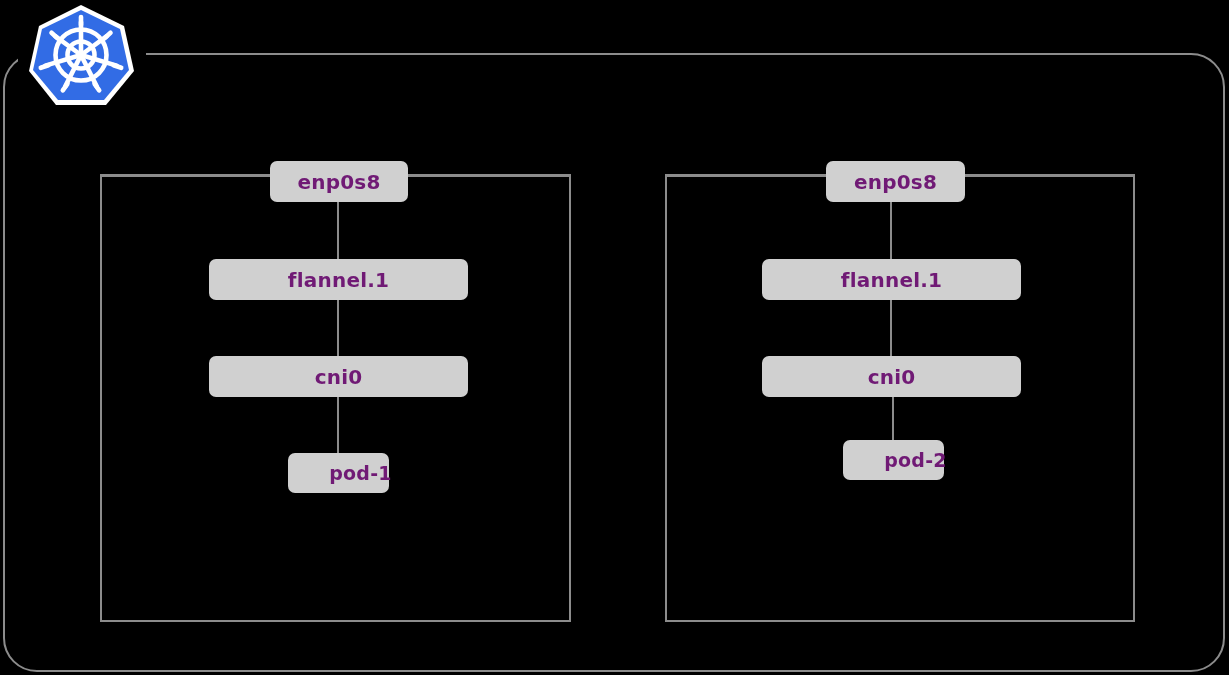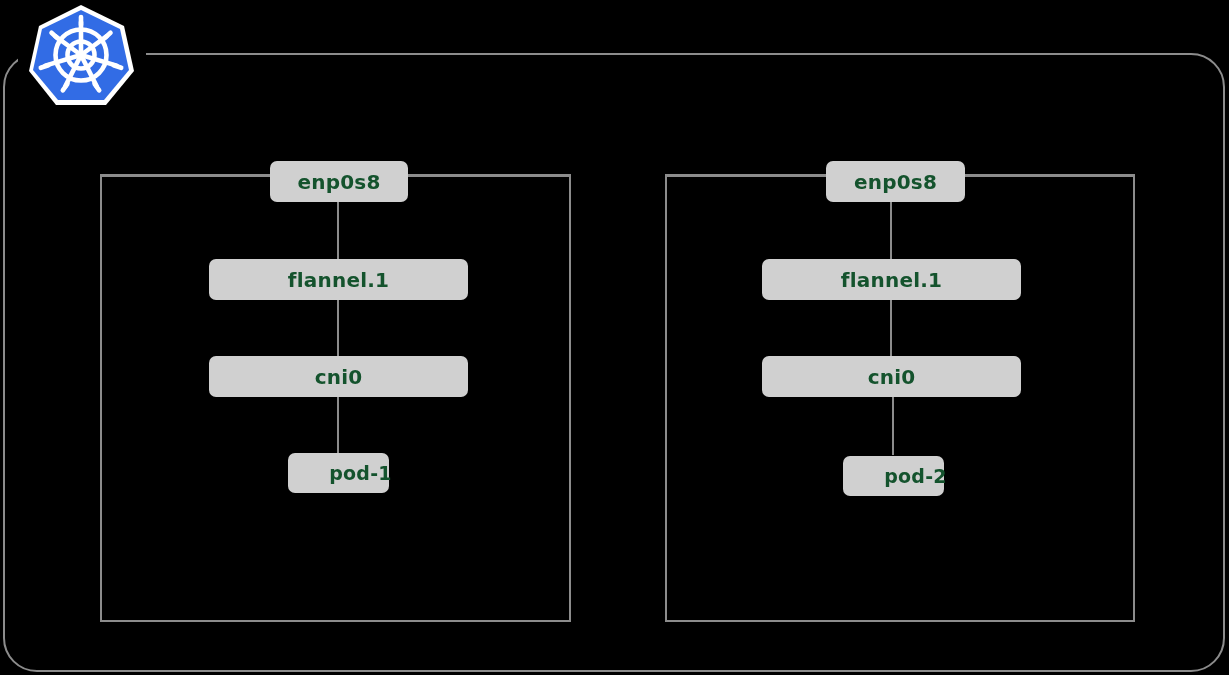--- a/index.html
+++ b/index.html
@@ -79,21 +79,21 @@
 
   
   .iface {
     position: absolute;
     background: #d0d0d0;
     border-radius: 7px;
     display: flex;
     align-items: center;
     justify-content: center;
     box-sizing: border-box;
-    color: #14532d;
+    color: #701a75;
     font-weight: bold;
     font-size: 20px;
     letter-spacing: 0.2px;
     font-family: "DejaVu Sans", sans-serif;
     white-space: nowrap;
   }
   .iface.small {
     font-size: 19px;
     padding-left: 44px;
   }
@@ -184,17 +184,17 @@
   </div>
 
   <div class="iface" style="left:762px; top:259px; width:259px; height:41px;">
     <span>flannel.1</span>
   </div>
 
   <div class="iface" style="left:762px; top:356px; width:259px; height:41px;">
     <span>cni0</span>
   </div>
 
-  <div class="iface small" style="left:843px; top:456px; width:101px; height:40px;">
+  <div class="iface small" style="left:843px; top:440px; width:101px; height:40px;">
     <span>pod-2</span>
   </div>
 
 </div>
 
 </body></html>

